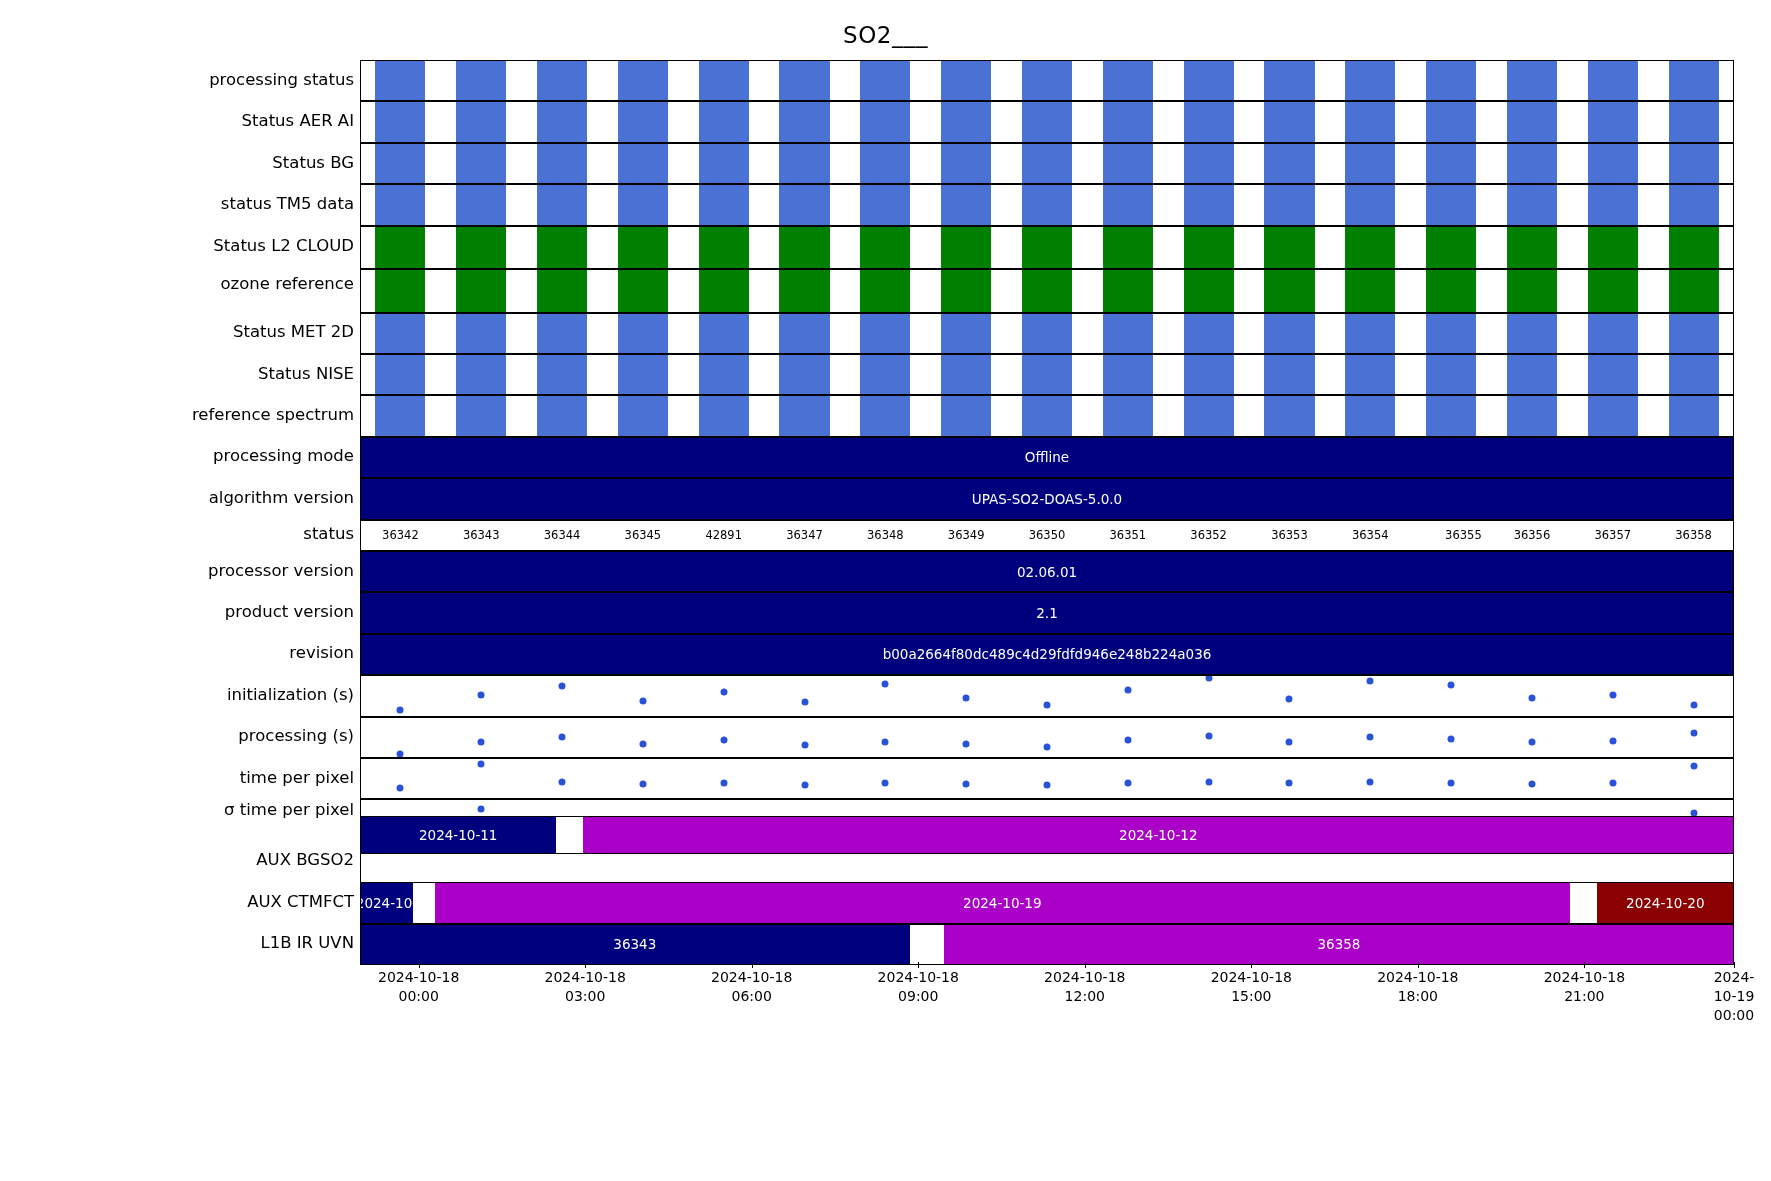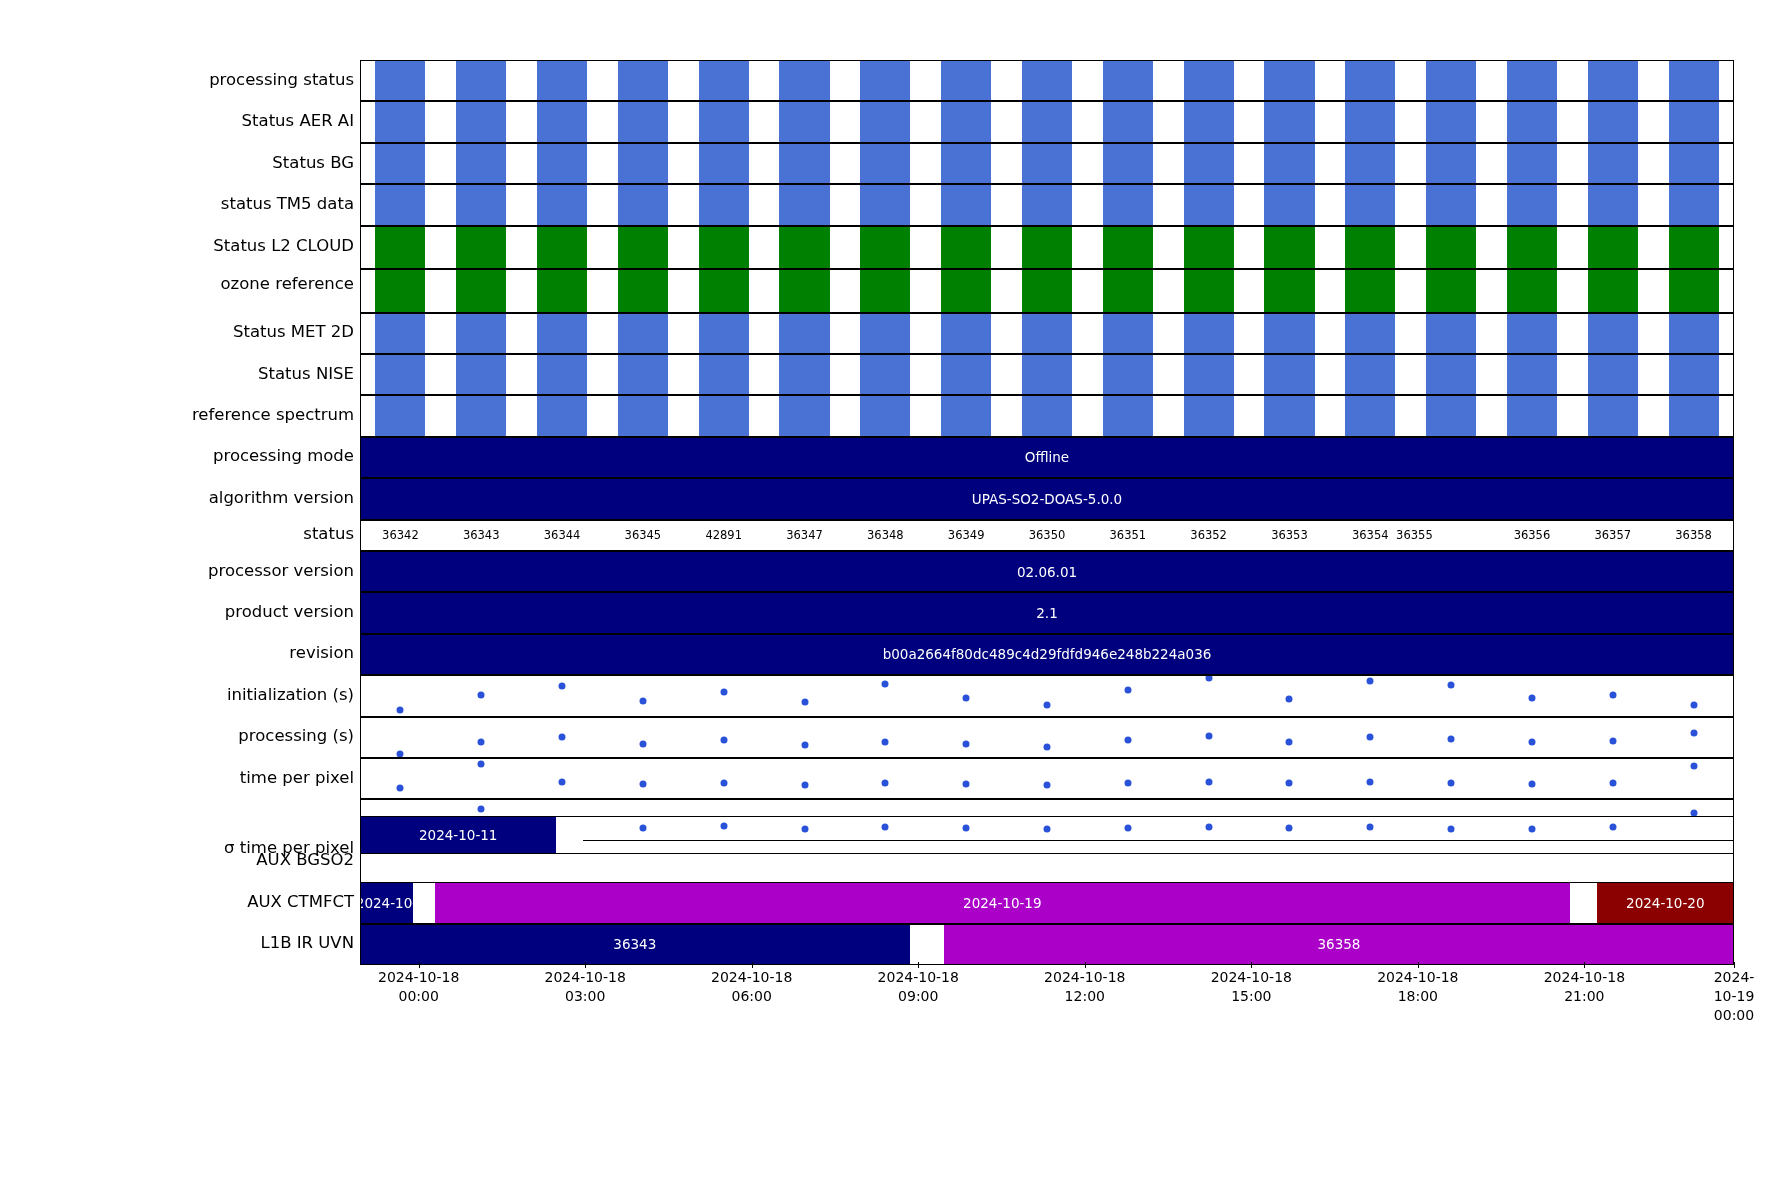--- a/index.html
+++ b/index.html
@@ -31,20 +31,21 @@
   .xtick{position:absolute;top:0;transform:translateX(-50%);text-align:center;font-size:14px;line-height:19px;}
   .xtickmark{position:absolute;top:-6px;width:1px;height:6px;background:#000;}
 
   .frame{position:absolute;inset:0;border:1px solid #000;pointer-events:none;}
 </style>
 </head>
 <body>
 
 <div id="page">
 
+  <div id="title">SO2___</div>
 
   <div id="plot">
       <div class="row" style="top: 0px; height: 41.4118px;">
         <div class="stripes">
           <div class="cell" style="left: 15.3565px; width: 50.1106px; background: rgb(74, 114, 212);"></div>
           <div class="cell" style="left: 96.18px; width: 50.1106px; background: rgb(74, 114, 212);"></div>
           <div class="cell" style="left: 177.004px; width: 50.1106px; background: rgb(74, 114, 212);"></div>
           <div class="cell" style="left: 257.827px; width: 50.1106px; background: rgb(74, 114, 212);"></div>
           <div class="cell" style="left: 338.651px; width: 50.1106px; background: rgb(74, 114, 212);"></div>
           <div class="cell" style="left: 419.474px; width: 50.1106px; background: rgb(74, 114, 212);"></div>
@@ -242,21 +243,21 @@
         <div class="orbitcell" style="left: 242.471px; width: 80.8235px;">36345</div>
         <div class="orbitcell" style="left: 323.294px; width: 80.8235px;">42891</div>
         <div class="orbitcell" style="left: 404.118px; width: 80.8235px;">36347</div>
         <div class="orbitcell" style="left: 484.941px; width: 80.8235px;">36348</div>
         <div class="orbitcell" style="left: 565.765px; width: 80.8235px;">36349</div>
         <div class="orbitcell" style="left: 646.588px; width: 80.8235px;">36350</div>
         <div class="orbitcell" style="left: 727.412px; width: 80.8235px;">36351</div>
         <div class="orbitcell" style="left: 808.235px; width: 80.8235px;">36352</div>
         <div class="orbitcell" style="left: 889.059px; width: 80.8235px;">36353</div>
         <div class="orbitcell" style="left: 969.882px; width: 80.8235px;">36354</div>
-        <div class="orbitcell" style="left: 1014px; width: 80.8235px;">36355</div>
+        <div class="orbitcell" style="left: 1063px; width: 80.8235px;">36355</div>
         <div class="orbitcell" style="left: 1131.53px; width: 80.8235px;">36356</div>
         <div class="orbitcell" style="left: 1212.35px; width: 80.8235px;">36357</div>
         <div class="orbitcell" style="left: 1293.18px; width: 80.8235px;">36358</div>
       </div>
       <div class="row" style="top: 490.882px; height: 41.4118px;">
         <div class="band navy" style="left: 0px; width: 1374px;">02.06.01</div>
       </div>
       <div class="row" style="top: 532.294px; height: 41.4118px;">
         <div class="band navy" style="left: 0px; width: 1374px;">2.1</div>
       </div>
@@ -335,20 +336,21 @@
         <div class="dot" style="background: rgb(42, 82, 216); left: 929.471px; top: 27.7459px;"></div>
         <div class="dot" style="background: rgb(42, 82, 216); left: 1010.29px; top: 26.5036px;"></div>
         <div class="dot" style="background: rgb(42, 82, 216); left: 1091.12px; top: 28.9883px;"></div>
         <div class="dot" style="background: rgb(42, 82, 216); left: 1171.94px; top: 28.5742px;"></div>
         <div class="dot" style="background: rgb(42, 82, 216); left: 1252.76px; top: 26.9177px;"></div>
         <div class="dot" style="background: rgb(42, 82, 216); left: 1333.59px; top: 12.4235px;"></div>
       </div>
       <div class="row" style="top: 756px; height: 38px;">
         <div class="band navy" style="left: 0px; width: 196.482px;">2024-10-11</div>
         <div class="band white" style="left: 196.482px; width: 26.106px;"></div>
+        <div class="band purple" style="left: 222.588px; width: 1151.41px;">2024-10-12</div>
       </div>
       <div class="row" style="top: 822.176px; height: 41.4118px;">
         <div class="band navy" style="left: 0px; width: 52.899px;">2024-10-</div>
         <div class="band white" style="left: 52.899px; width: 21.984px;"></div>
         <div class="band purple" style="left: 74.883px; width: 1134.92px;">2024-10-19</div>
         <div class="band white" style="left: 1209.81px; width: 26.793px;"></div>
         <div class="band darkred" style="left: 1236.6px; width: 137.4px;">2024-10-20</div>
       </div>
       <div class="row" style="top: 863.588px; height: 41.4118px;">
         <div class="band navy" style="left: 0px; width: 549.6px;">36343</div>
@@ -417,17 +419,17 @@
     <div class="rowlabel" style="top: 405.041px;">reference spectrum</div>
     <div class="rowlabel" style="top: 446.453px;">processing mode</div>
     <div class="rowlabel" style="top: 487.864px;">algorithm version</div>
     <div class="rowlabel" style="top: 524.226px;">status</div>
     <div class="rowlabel" style="top: 560.588px;">processor version</div>
     <div class="rowlabel" style="top: 601.999px;">product version</div>
     <div class="rowlabel" style="top: 643.411px;">revision</div>
     <div class="rowlabel" style="top: 684.823px;">initialization (s)</div>
     <div class="rowlabel" style="top: 726.235px;">processing (s)</div>
     <div class="rowlabel" style="top: 767.647px;">time per pixel</div>
-    <div class="rowlabel" style="top: 838px;">σ time per pixel</div>
+    <div class="rowlabel" style="top: 800px;">σ time per pixel</div>
     <div class="rowlabel" style="top: 850.47px;">AUX BGSO2</div>
     <div class="rowlabel" style="top: 891.882px; text-align: right;">AUX CTMFCT</div>
     <div class="rowlabel" style="top: 933.294px;">L1B IR UVN</div>
   </div>
 
 </body></html>

